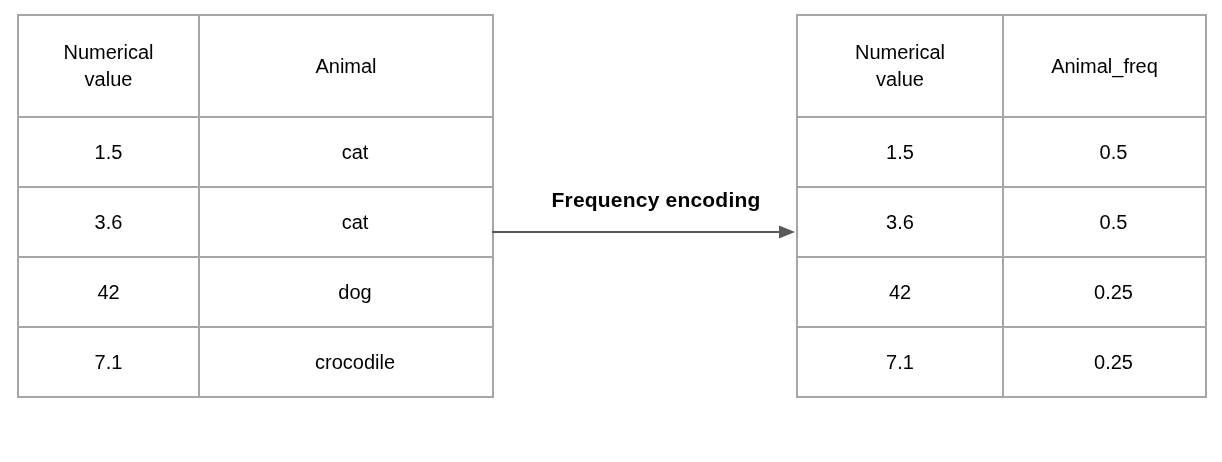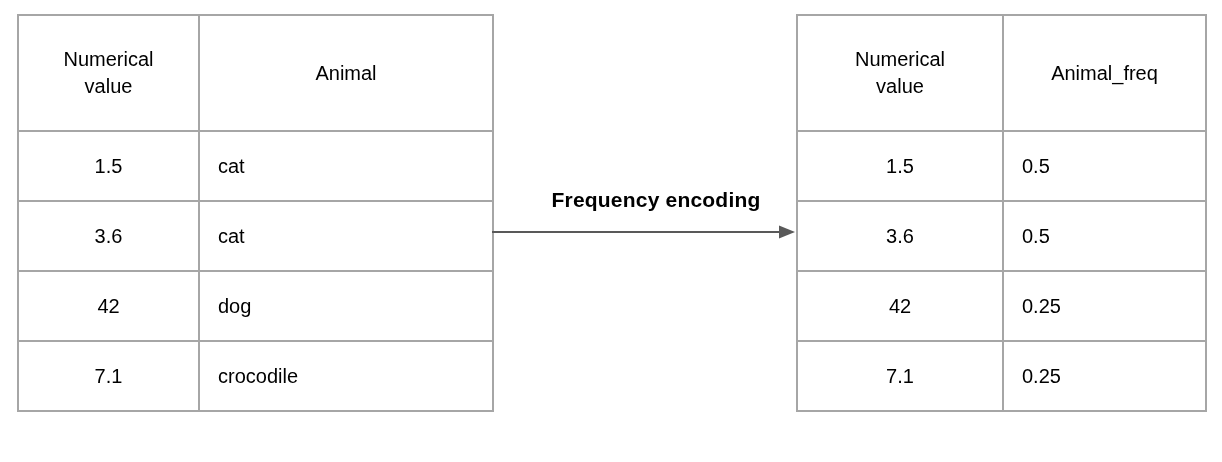--- a/index.html
+++ b/index.html
@@ -31,26 +31,26 @@
     color: var(--text);
   }
   table.tbl.left  { left: 17px;  width: 475px; }
   table.tbl.right { left: 796px; width: 409px; }
   table.tbl th, table.tbl td {
     border: 2px solid var(--border);
     font-weight: 400;
     vertical-align: middle;
     overflow: hidden;
   }
-  table.tbl thead tr { height: 116px; }
+  table.tbl thead tr { height: 102px; }
   table.tbl tbody tr { height: 70px; }
   
   table.tbl th, table.tbl td { text-align: center; }
   
-  table.tbl td.col-left { text-align: left; padding-left: 18px; }
+  table.tbl td.col-left { text-align: center; padding-left: 18px; }
   
   th .hdr-narrow { display: inline-block; max-width: 100px; line-height: 1.35; }
   .middle {
     position: absolute;
     left: 492px;
     top: 188px;
     width: 304px;
     text-align: center;
   }
   .transform-label {

